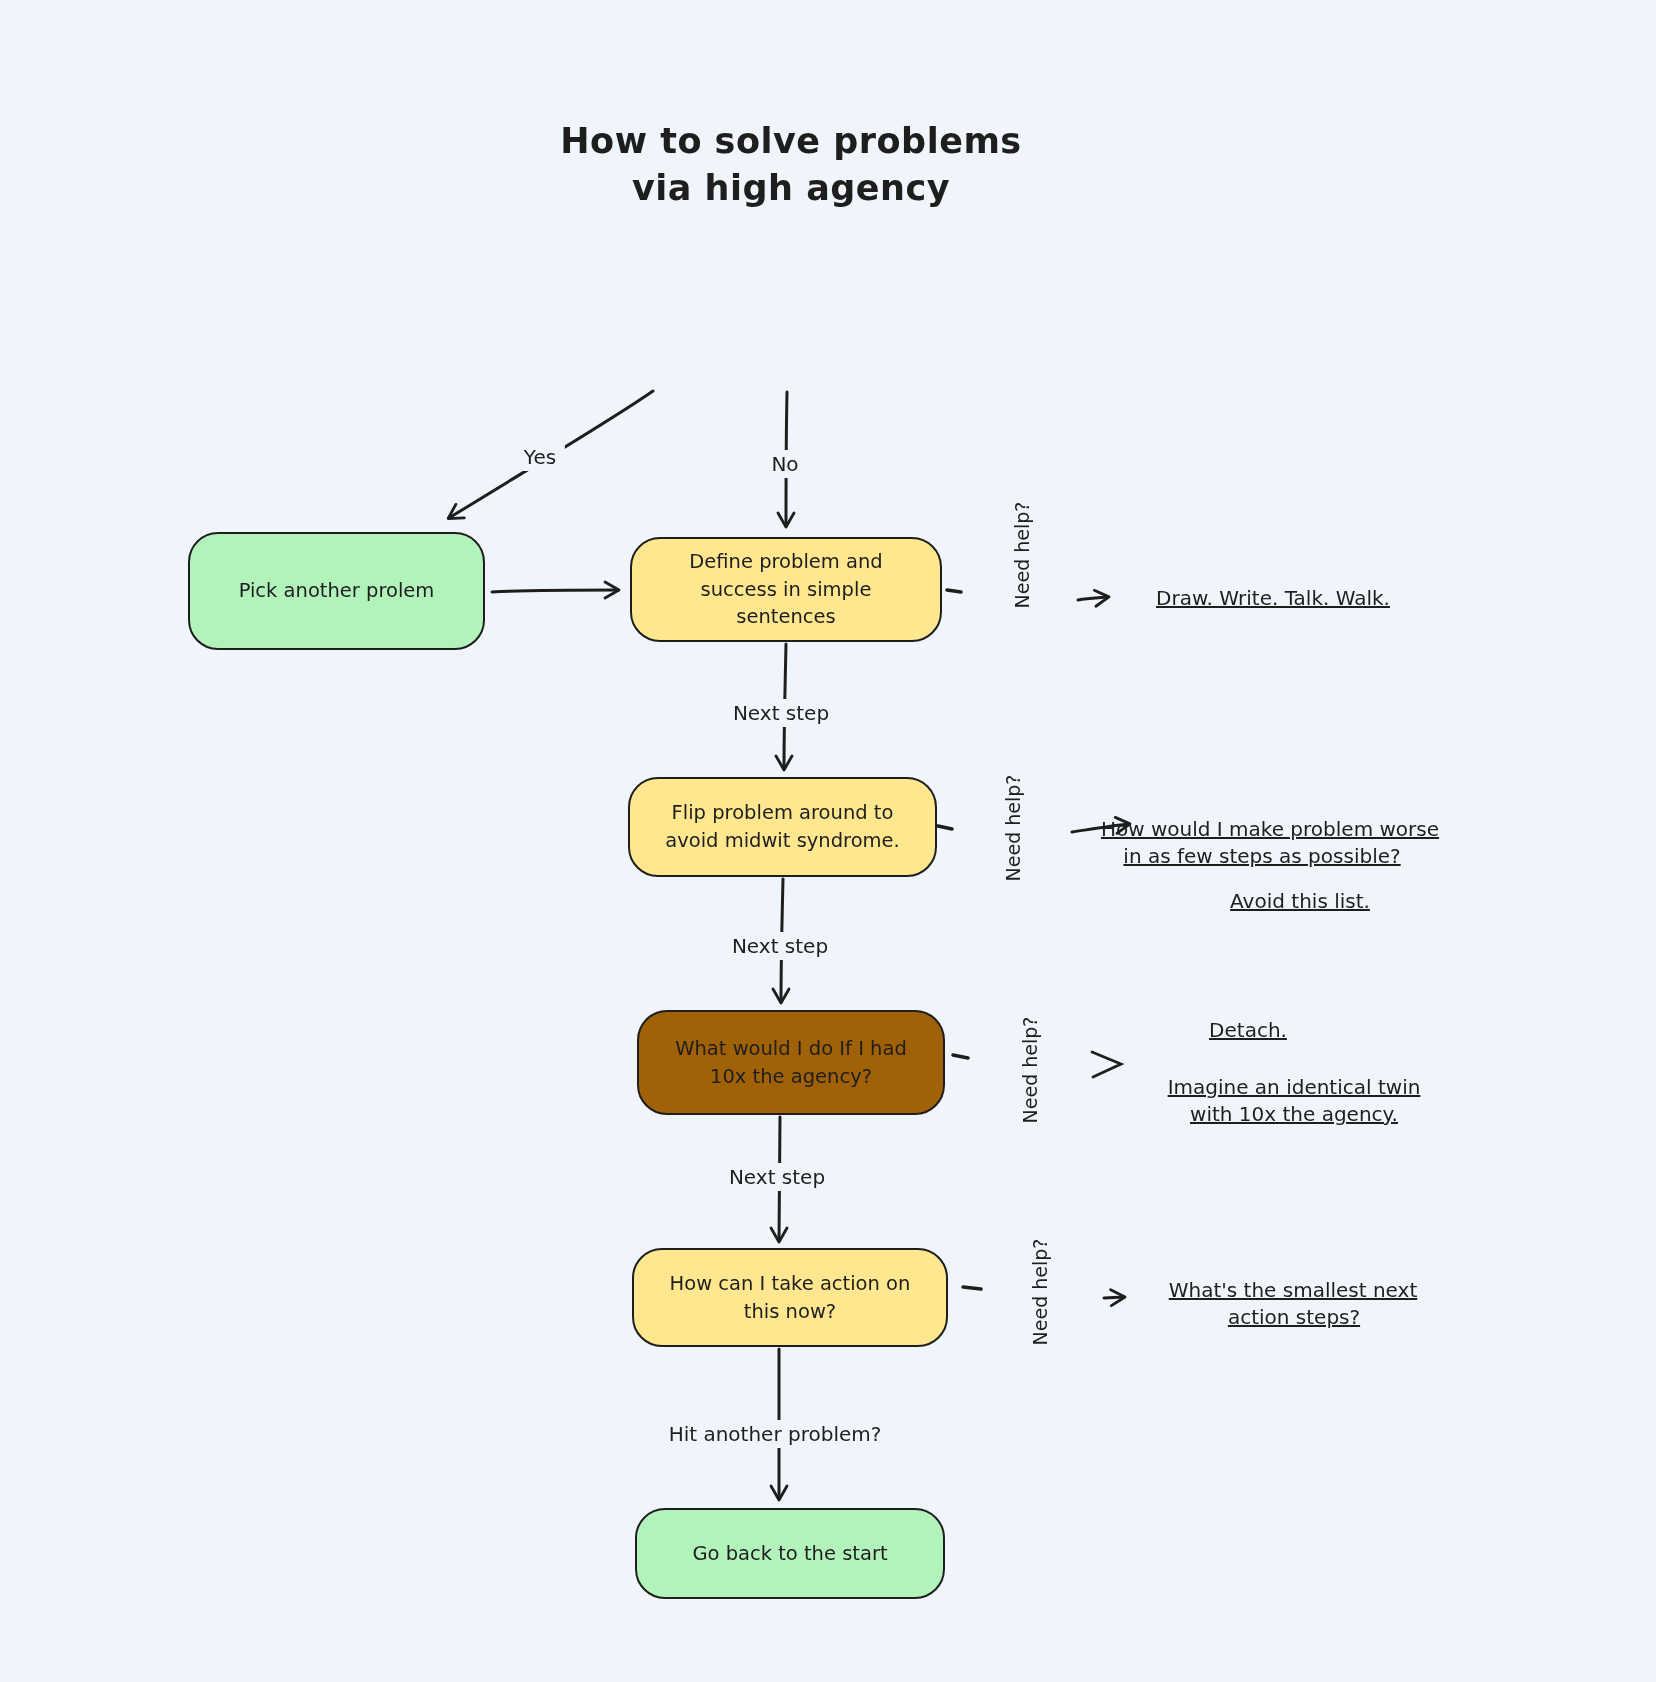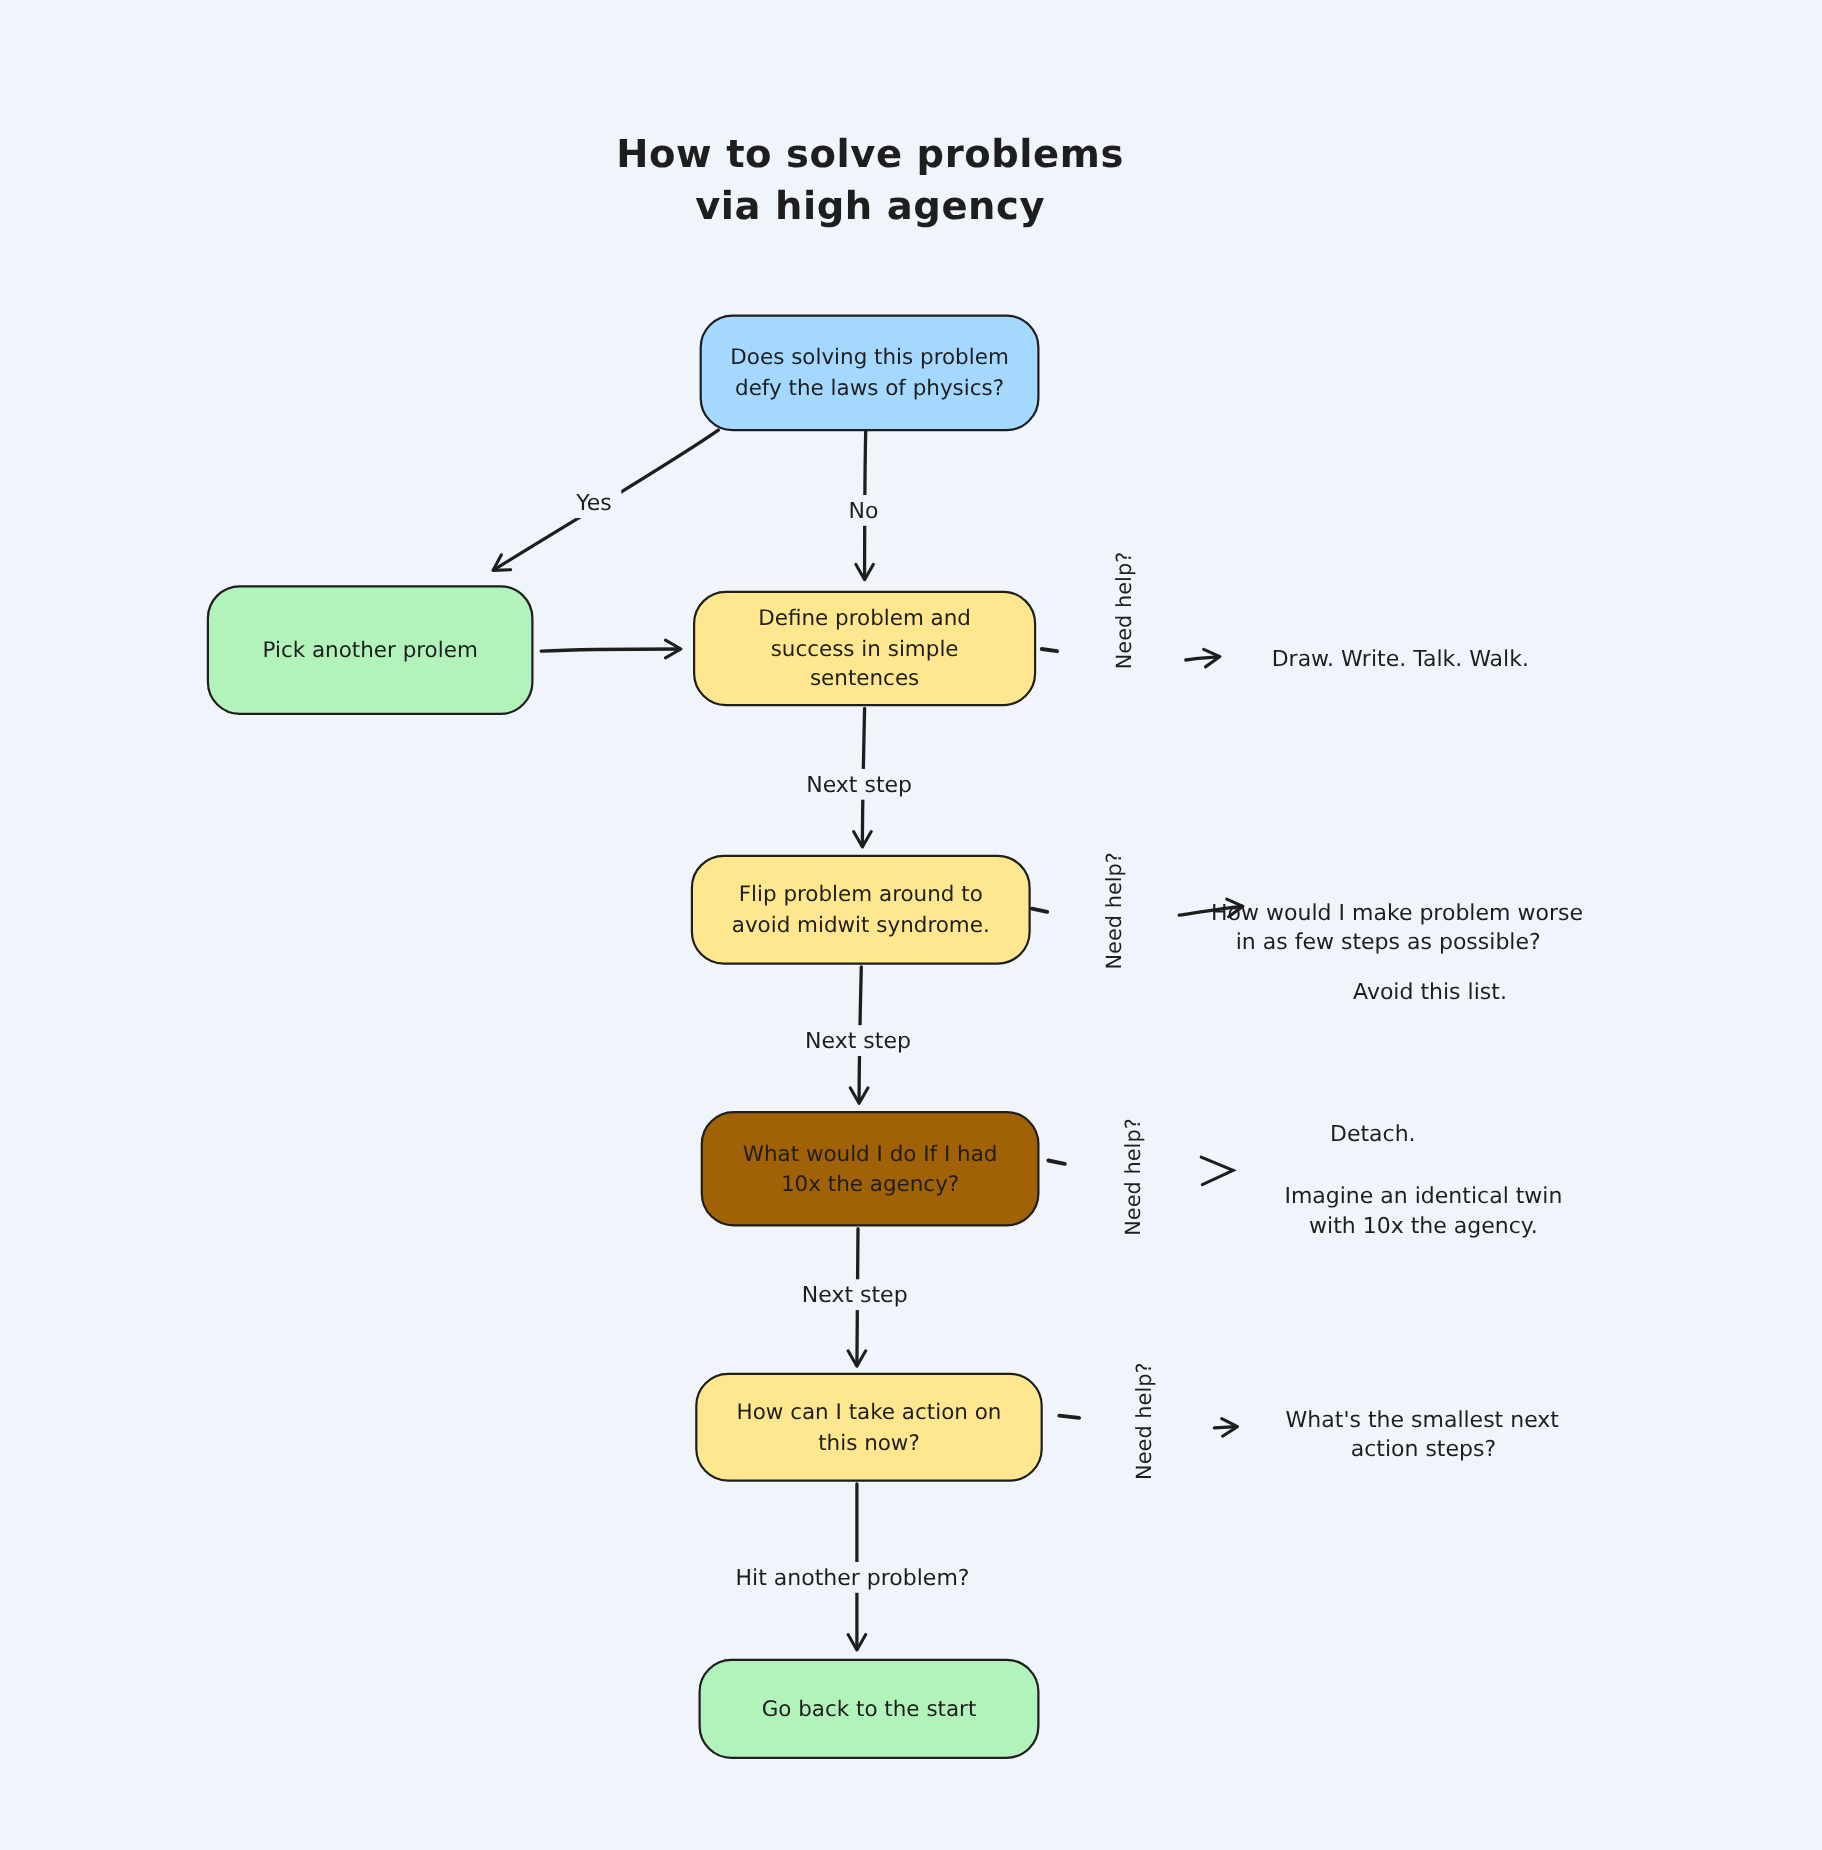--- a/index.html
+++ b/index.html
@@ -25,21 +25,21 @@
     position:absolute;transform:translate(-50%,-50%);
     background:#f0f5fb;padding:2px 9px;
     font-size:20px;white-space:nowrap;
   }
   .help-label{
     position:absolute;transform:translate(-50%,-50%) rotate(-90deg);
     font-size:19px;white-space:nowrap;
   }
   .ann{
     position:absolute;transform:translate(-50%,-50%);
-    font-size:20px;white-space:nowrap;
+    font-size:20px;white-space:nowrap;text-decoration:underline;
   }
 </style>
 </head>
 <body>
 
 <div class="canvas">
 
   <svg class="edges-svg" width="1656" height="1682" viewBox="0 0 1656 1682">
     <defs>
       <marker id="ah" viewBox="-16 -11 18 22" markerWidth="18" markerHeight="22" refX="-1" refY="0" orient="auto" markerUnits="userSpaceOnUse">
@@ -65,21 +65,20 @@
       <path d="M 1092 1052 L 1121 1064 L 1093 1077" stroke-width="2.8"></path>
       <path d="M 1104 1298 L 1124 1297" marker-end="url(#ah)"></path>
     </g>
   </svg>
 
   <div class="title" style="left:491px;top:118px;width:600px;">
     <div>How to solve problems</div>
     <div>via high agency</div>
   </div>
 
-  <div class="node" style="left: 636px; top: 286px; width: 309px; height: 106px; background-color: rgb(165, 216, 255);">Does solving this problem defy the laws of physics?</div>
 
   <div class="node" style="left: 188px; top: 532px; width: 297px; height: 118px; background-color: rgb(178, 242, 187);">Pick another prolem</div>
 
   <div class="node" style="left: 628px; top: 777px; width: 309px; height: 100px; background-color: rgb(255, 231, 143);">Flip problem around to avoid midwit syndrome.</div>
 
   <div class="node" style="left: 630px; top: 537px; width: 312px; height: 105px; background-color: rgb(255, 231, 143);">Define problem and success in simple sentences</div>
 
   <div class="node" style="left: 637px; top: 1010px; width: 308px; height: 105px; background-color: #a16207;">What would I do If I had 10x the agency?</div>
 
   <div class="node" style="left: 632px; top: 1248px; width: 316px; height: 99px; background-color: rgb(255, 231, 143);">How can I take action on this now?</div>

